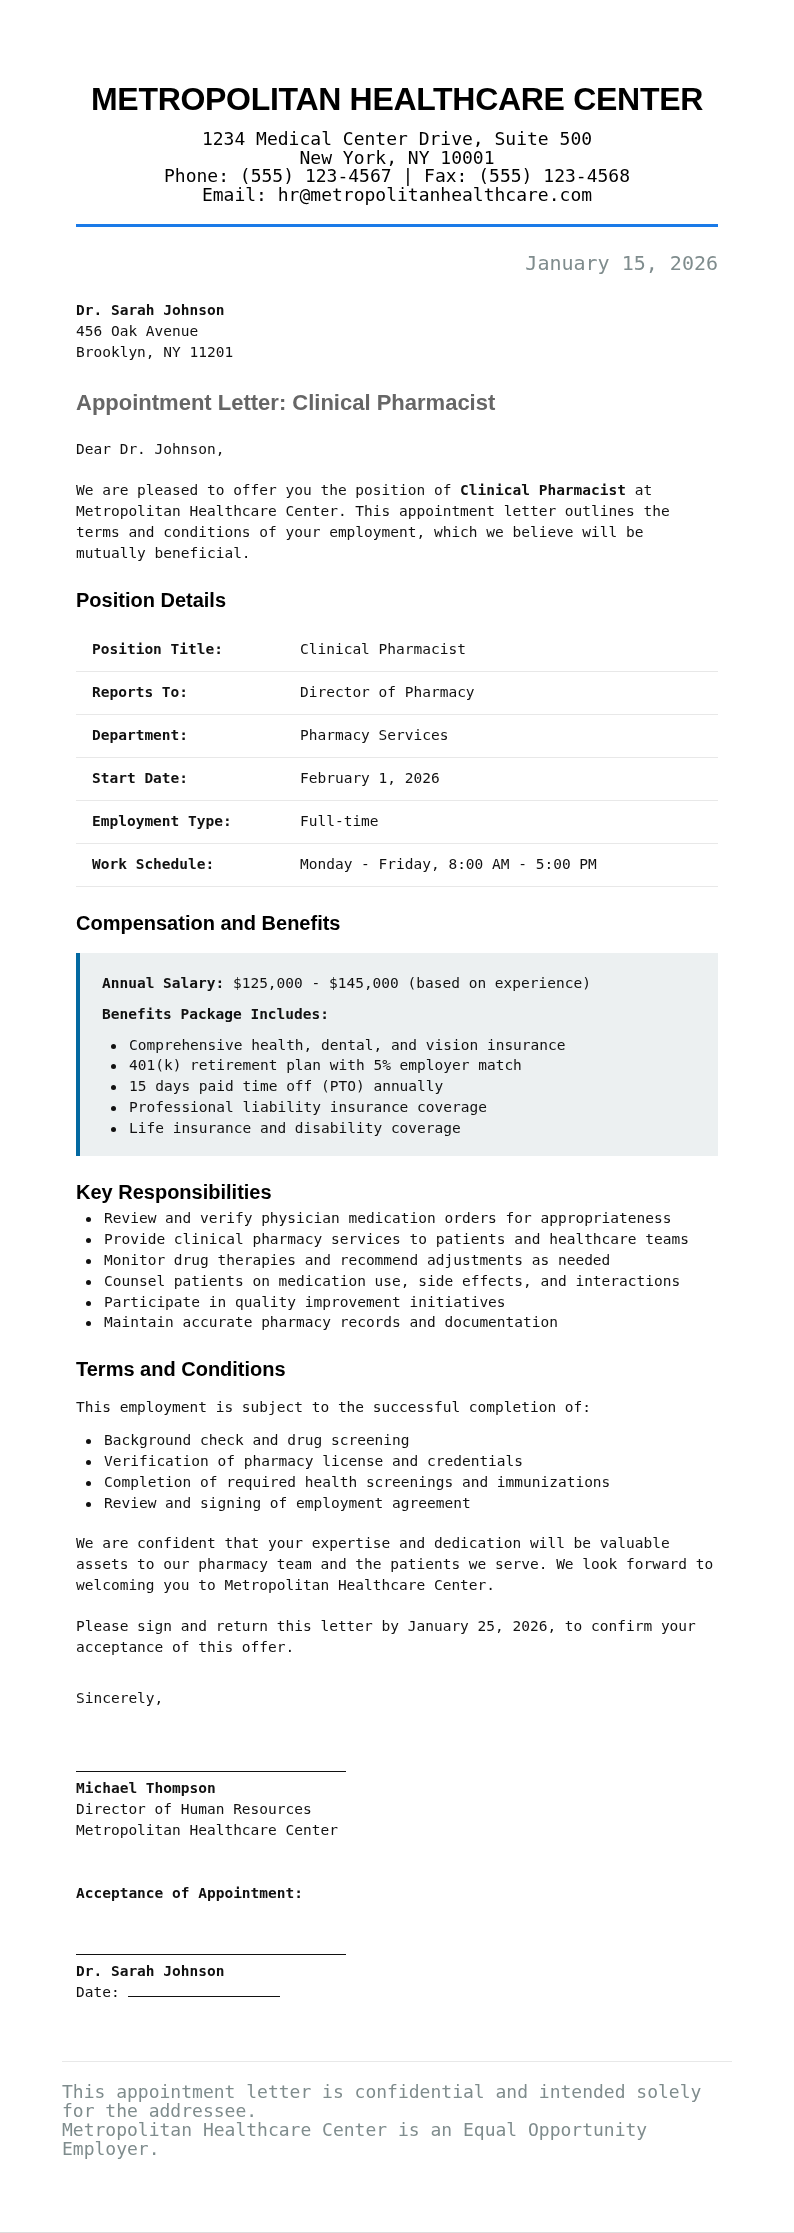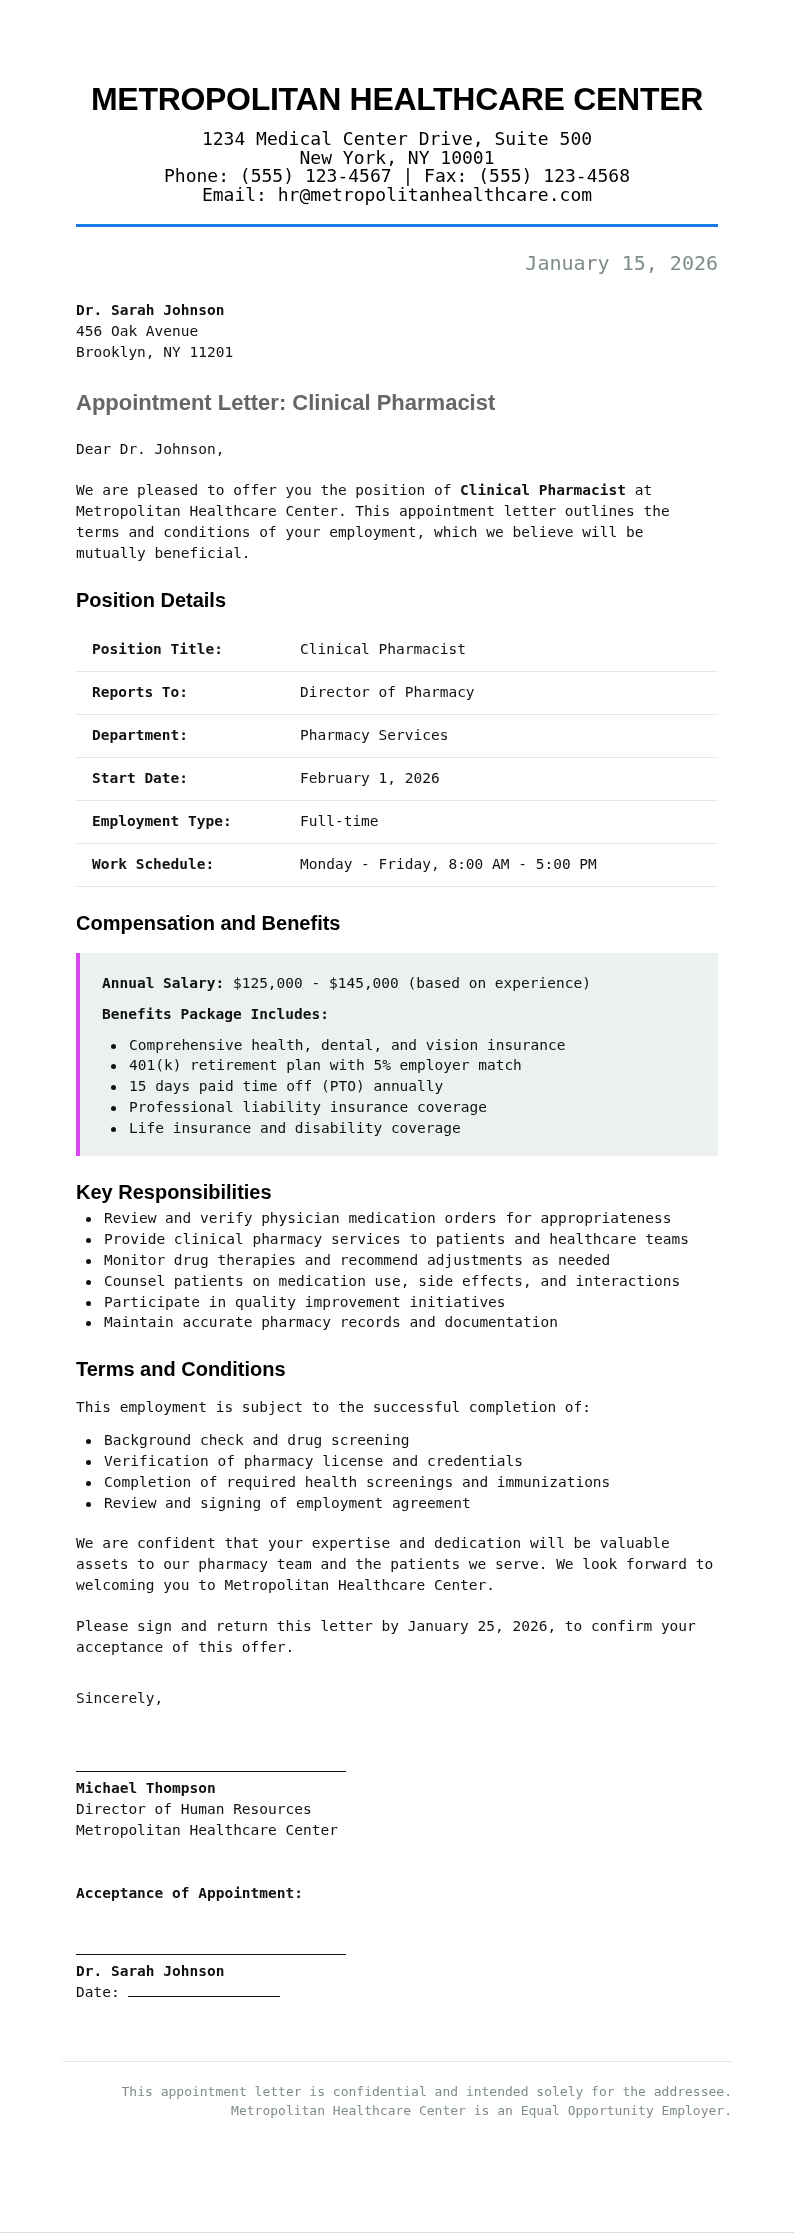--- a/index.html
+++ b/index.html
@@ -50,21 +50,21 @@
     color: #000000;
     margin-top: 24px;
   }
   table.details { width: 100%; border-collapse: collapse; margin-top: 16px; }
   table.details td { padding: 10px 16px 10px 16px; border-bottom: 1px solid #e8e8e8; height: 43px; vertical-align: middle; }
   table.details td.label { font-weight: bold; width: 224px; }
   table.details td.value { padding-left: 0; }
   .comp-box {
     margin-top: 18px;
     background: #ecf0f1;
-    border-left: 4px solid #d946ef;
+    border-left: 4px solid #0369a1;
     padding: 20px 20px 18px 22px;
   }
   .comp-box .salary { margin-bottom: 10px; }
   .comp-box .benefits-title { font-weight: bold; margin-bottom: 10px; }
   ul { list-style: none; }
   ul li { position: relative; padding-left: 28px; line-height: 20.8px; }
   ul li::before {
     content: "";
     position: absolute;
     left: 10px;
@@ -84,23 +84,23 @@
   .sig-line { width: 270px; border-top: 1px solid #111111; }
   .sig-line.first { margin-top: 62px; }
   .sig-block { margin-top: 6px; }
   .acceptance-title { font-weight: bold; margin-top: 42px; }
   .sig-line.second { margin-top: 50px; }
   .date-blank { display: inline-block; width: 152px; border-bottom: 1px solid #111111; height: 14px; vertical-align: baseline; }
   .footer {
     margin-top: 58px;
     border-top: 1px solid #e8e8e8;
     padding-top: 20px;
-    text-align: right;
+    text-align: left;
     color: #7f8c8d;
-    font-size: 13px;
+    font-size: 18px;
     line-height: 19px;
     margin-left: -14px;
     margin-right: -14px;
   }
 </style>
 </head>
 <body>
 
 <div class="page">
 

